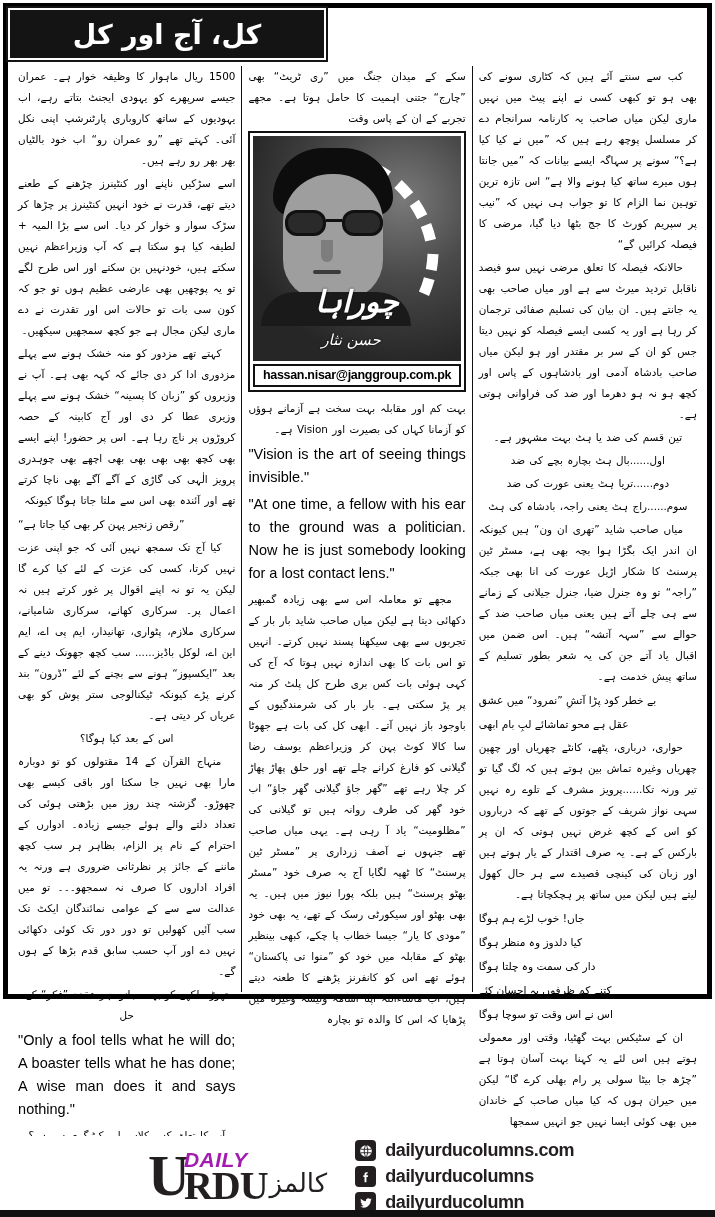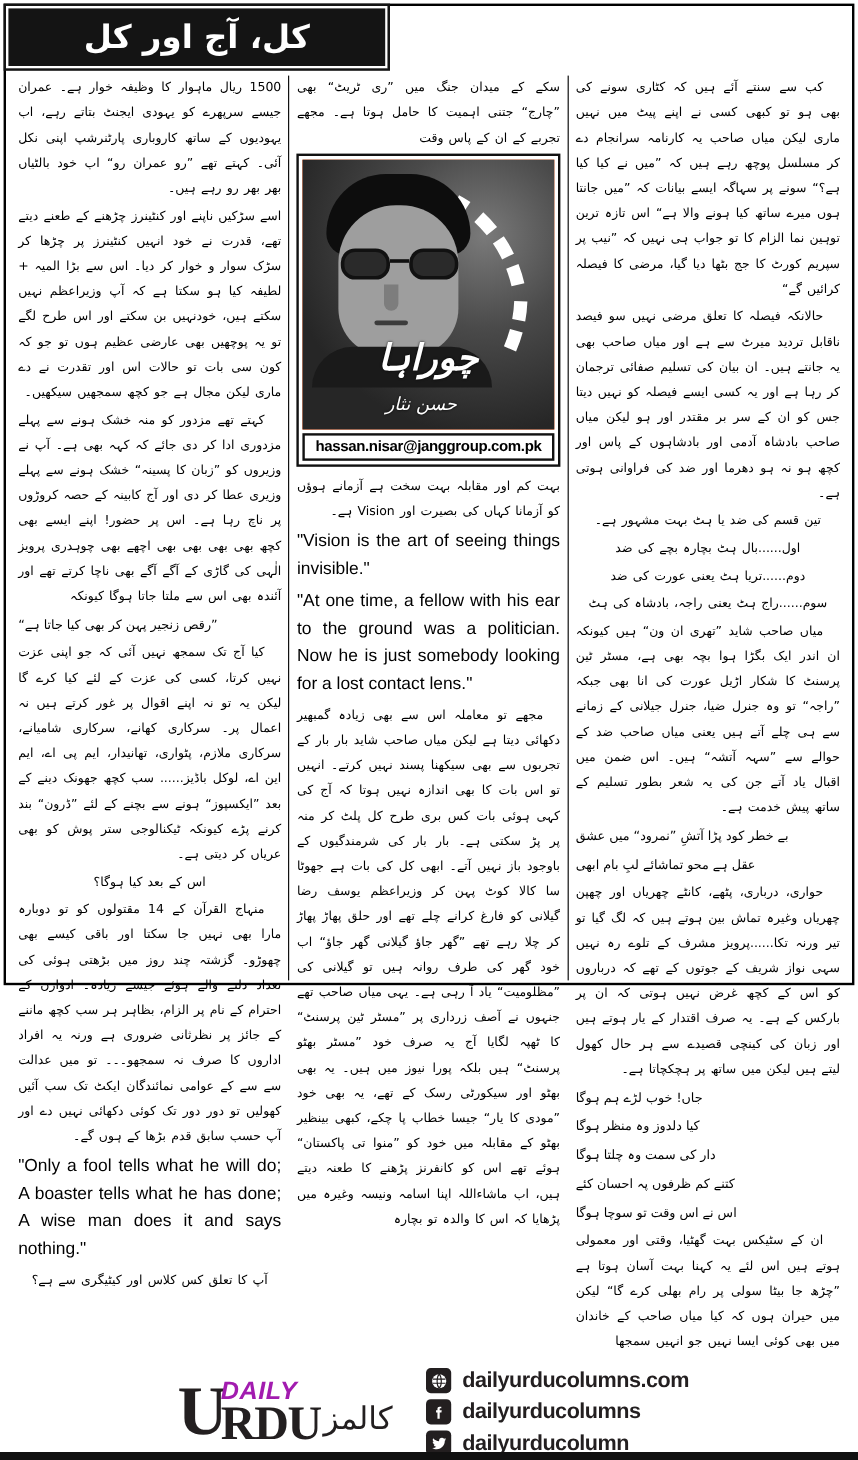--- a/index.html
+++ b/index.html
@@ -19,22 +19,22 @@
     background: #ffffff;
     overflow: hidden;
     margin: 0 auto;
   }
 
   
   .frame {
     position: absolute;
     left: 3px; top: 3px;
     width: 709px;
-    height: 818px;
-    border: 2px solid #000000;
+    height: 996px;
+    border: 5px solid #000000;
     background: #fff;
   }
 
   
   .masthead {
     position: absolute;
     left: 0; top: 0;
     width: 100%;
     height: 52px;
     display: flex;
@@ -421,20 +421,21 @@
       </div>
 
       <div class="col">
         <p class="urdu">1500 ریال ماہوار کا وظیفہ خوار ہے۔ عمران جیسے سرپھرے کو یہودی ایجنٹ بتاتے رہے، اب یہودیوں کے ساتھ کاروباری پارٹنرشپ اپنی نکل آئی۔ کہتے تھے ”رو عمران رو“ اب خود بالٹیاں بھر بھر رو رہے ہیں۔</p>
         <p class="urdu">اسے سڑکیں ناپنے اور کنٹینرز چڑھنے کے طعنے دیتے تھے، قدرت نے خود انہیں کنٹینرز پر چڑھا کر سڑک سوار و خوار کر دیا۔ اس سے بڑا المیہ + لطیفہ کیا ہو سکتا ہے کہ آپ وزیراعظم نہیں سکتے ہیں، خودنہیں بن سکتے اور اس طرح لگے تو یہ پوچھیں بھی عارضی عظیم ہوں تو جو کہ کون سی بات تو حالات اس اور تقدرت نے دے ماری لیکن مجال ہے جو کچھ سمجھیں سیکھیں۔</p>
         <p class="urdu indent">کہتے تھے مزدور کو منہ خشک ہونے سے پہلے مزدوری ادا کر دی جائے کہ کہہ بھی ہے۔ آپ نے وزیروں کو ”زبان کا پسینہ“ خشک ہونے سے پہلے وزیری عطا کر دی اور آج کابینہ کے حصہ کروڑوں پر ناچ رہا ہے۔ اس پر حضور! اپنے ایسے بھی کچھ بھی بھی بھی بھی اچھے بھی چوہدری پرویز الٰہی کی گاڑی کے آگے آگے بھی ناچا کرتے تھے اور آئندہ بھی اس سے ملتا جاتا ہوگا کیونکہ</p>
         <p class="couplet">”رقص زنجیر پہن کر بھی کیا جاتا ہے“</p>
         <p class="urdu indent">کیا آج تک سمجھ نہیں آئی کہ جو اپنی عزت نہیں کرتا، کسی کی عزت کے لئے کیا کرے گا لیکن یہ تو نہ اپنے اقوال پر غور کرتے ہیں نہ اعمال پر۔ سرکاری کھانے، سرکاری شامیانے، سرکاری ملازم، پٹواری، تھانیدار، ایم پی اے، ایم این اے، لوکل باڈیز...... سب کچھ جھونک دینے کے بعد ”ایکسپوز“ ہونے سے بچنے کے لئے ”ڈرون“ بند کرنے پڑے کیونکہ ٹیکنالوجی ستر پوش کو بھی عریاں کر دیتی ہے۔</p>
         <p class="urdu center">اس کے بعد کیا ہوگا؟</p>
         <p class="urdu indent">منہاج القرآن کے 14 مقتولوں کو تو دوبارہ مارا بھی نہیں جا سکتا اور باقی کیسے بھی چھوڑو۔ گزشتہ چند روز میں بڑھتی ہوئی کی تعداد دلتے والے ہوئے جیسے زیادہ۔ ادوارں کے احترام کے نام پر الزام، بظاہر ہر سب کچھ ماننے کے جائز پر نظرثانی ضروری ہے ورنہ یہ افراد اداروں کا صرف نہ سمجھو۔۔۔ تو میں عدالت سے سے کے عوامی نمائندگان ایکٹ تک سب آئیں کھولیں تو دور دور تک کوئی دکھائی نہیں دے اور آپ حسب سابق قدم بڑھا کے ہوں گے۔</p>
+        <p class="urdu center">تھوڑے لکھے کو بہت جانو، ہر عقدہ ”فکر“ کے حل</p>
         <p class="eng-quote">"Only a fool tells what he will do; A boaster tells what he has done; A wise man does it and says nothing."</p>
         <p class="urdu center">آپ کا تعلق کس کلاس اور کیٹیگری سے ہے؟</p>
       </div>
 
     </div>
   </div>
 
   <div class="footer">
     <div class="footer-inner">
 

